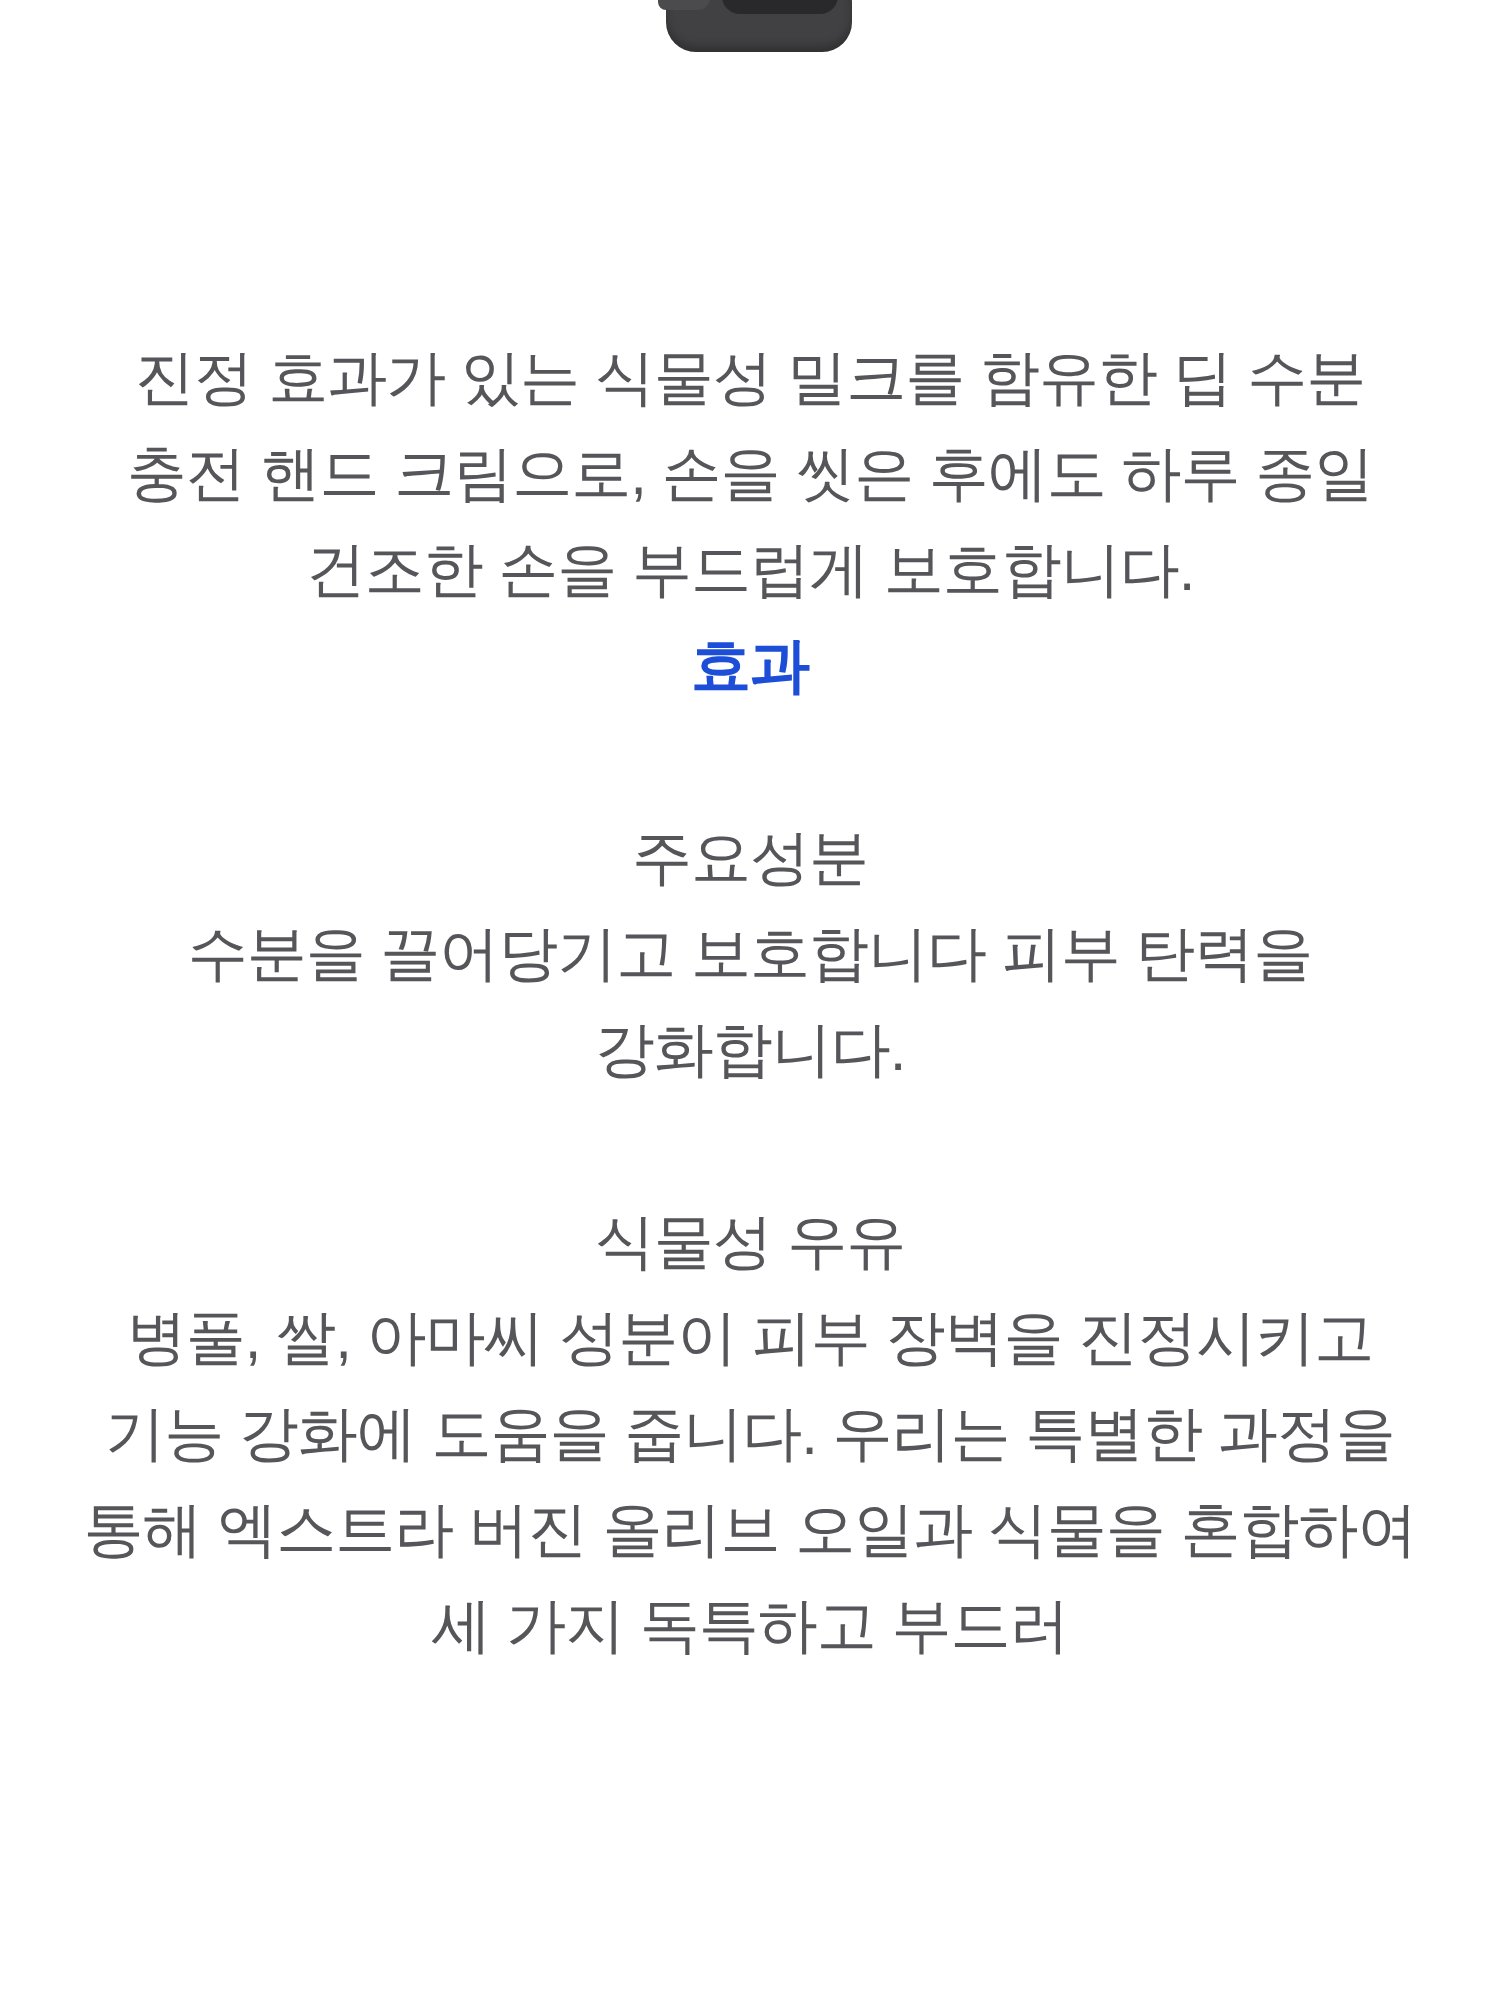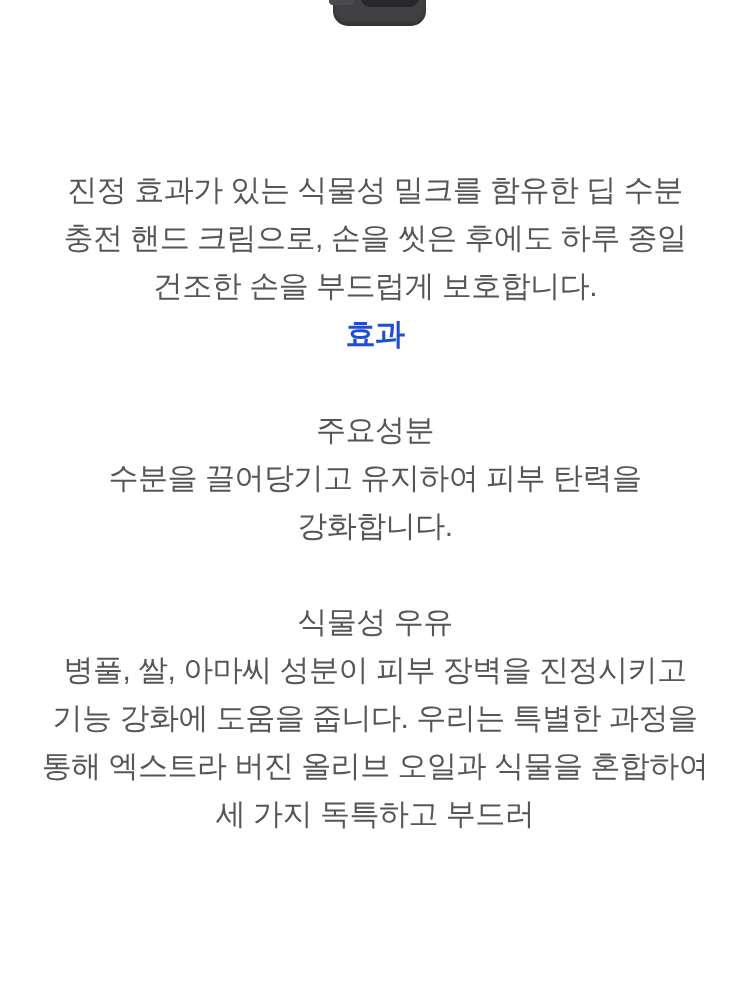--- a/index.html
+++ b/index.html
@@ -79,21 +79,21 @@
   <div class="content">
 
     <p class="block">진정 효과가 있는 식물성 밀크를 함유한 딥 수분 충전 핸드 크림으로, 손을 씻은 후에도 하루 종일 건조한 손을 부드럽게 보호합니다.</p>
 
     <div class="block">
       <p class="heading">효과</p>
     </div>
 
     <div class="block">
       <p>주요성분</p>
-      <p>수분을 끌어당기고 유지하여 피부 탄력을 강화합니다.</p>
+      <p>수분을 끌어당기고 보호합니다 피부 탄력을 강화합니다.</p>
     </div>
 
 
     <div class="block">
       <p>식물성 우유</p>
       <p>병풀, 쌀, 아마씨 성분이 피부 장벽을 진정시키고 기능 강화에 도움을 줍니다. 우리는 특별한 과정을 통해 엑스트라 버진 올리브 오일과 식물을 혼합하여 세 가지 독특하고 부드러</p>
     </div>
 
   </div>
 </div>

